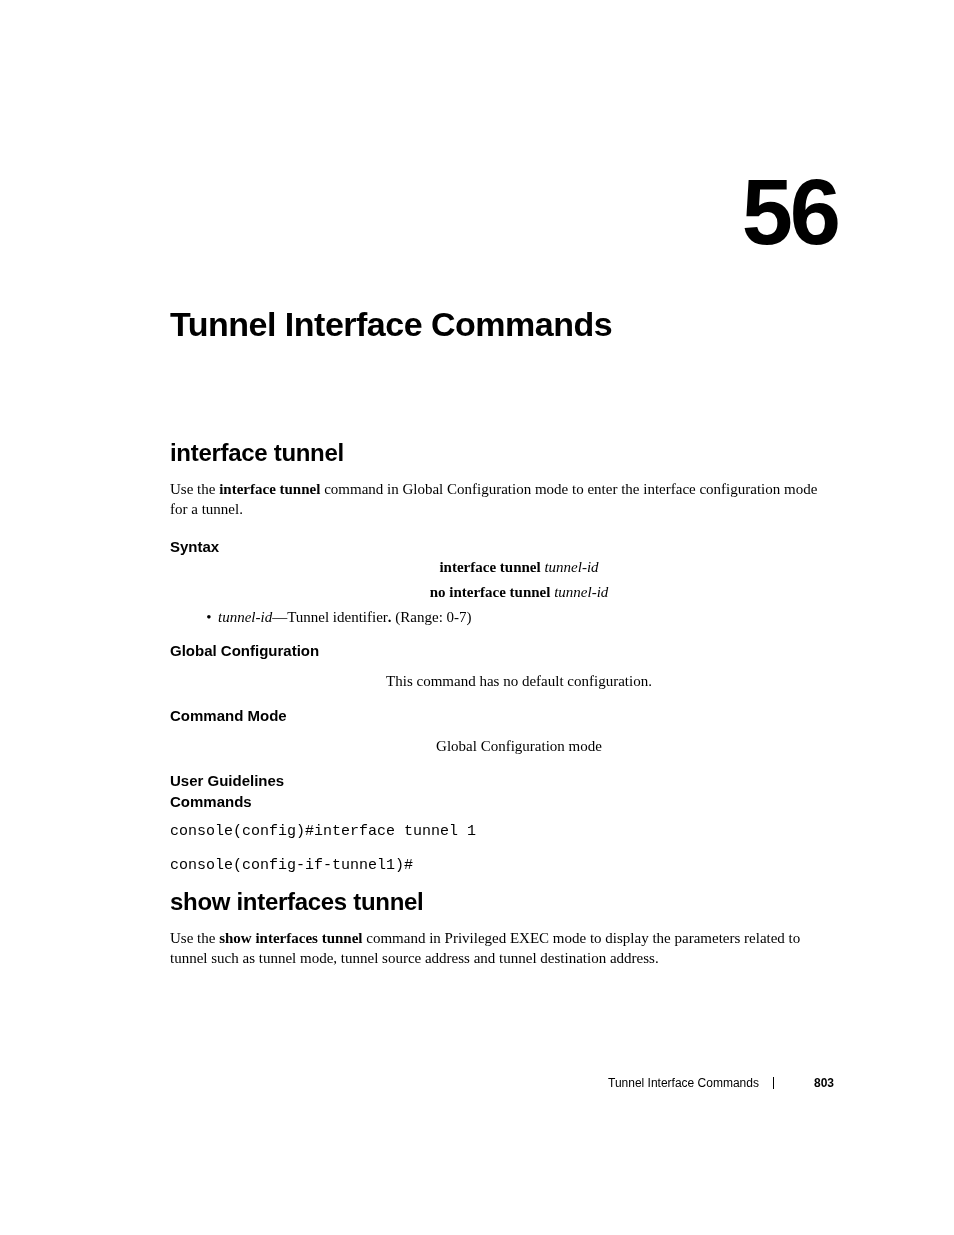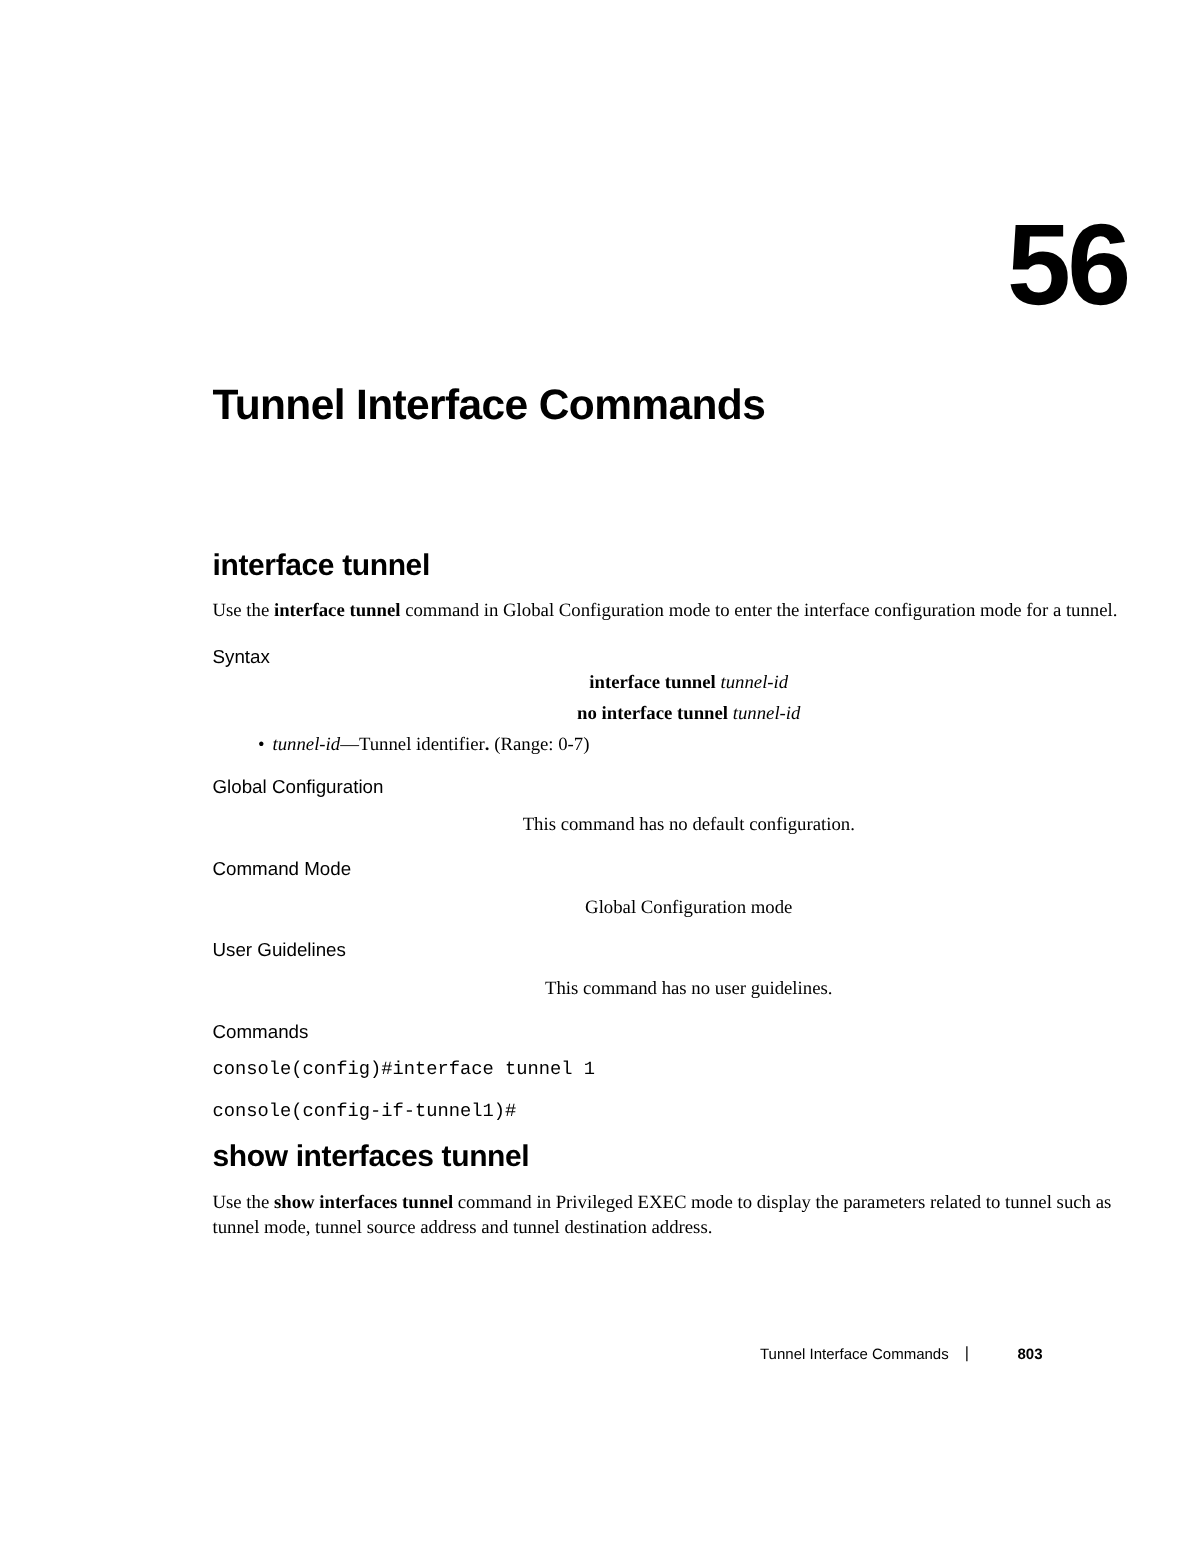--- a/index.html
+++ b/index.html
@@ -7,21 +7,21 @@
     padding: 0;
     background: #fff;
     font-family: Georgia, 'Times New Roman', serif;
     color: #000;
     width: 954px;
     height: 1235px;
     position: relative;
     box-sizing: border-box;
   }
   .page {
-    padding: 160px 52px 0 170px;
+    padding: 160px 116px 0 170px;
   }
   .chapter-number {
     font-family: 'Arial Narrow', Arial, sans-serif;
     font-size: 92px;
     font-weight: bold;
     text-align: right;
     margin: 0 0 40px 0;
     letter-spacing: -3px;
   }
   .chapter-title {
@@ -42,21 +42,21 @@
     font-size: 15px;
     line-height: 1.35;
     margin: 0 0 18px 0;
   }
   .body-text .cmd-bold {
     font-weight: bold;
   }
   .subheading {
     font-family: Arial, sans-serif;
     font-size: 15px;
-    font-weight: normal;
+    font-weight: bold;
     margin: 0 0 4px 0;
   }
   .indent-block {
     padding-left: 30px;
     margin-bottom: 16px;
     text-align: center;
   }
   .syntax-line {
     font-size: 15px;
     margin: 2px 0 8px 0;
@@ -148,23 +148,20 @@
   <div class="indent-block">
     <p class="sub-body">This command has no default configuration.</p>
   </div>
 
   <div class="subheading">Command Mode</div>
   <div class="indent-block">
     <p class="sub-body">Global Configuration mode</p>
   </div>
 
   <div class="subheading">User Guidelines</div>
-  <div class="indent-block">
-    <p class="sub-body">This command has no user guidelines.</p>
-  </div>
 
   <div class="subheading">Commands</div>
 
   <div class="code-block">console(config)#interface tunnel 1</div>
   <div class="code-block" style="">console(config-if-tunnel1)#</div>
 
   <h2 class="section-title">show interfaces tunnel</h2>
 
   <p class="body-text">
     <span>Use the </span><span class="cmd-bold">show interfaces tunnel</span><span> command in Privileged EXEC mode to display the parameters related to tunnel such as tunnel mode, tunnel source address and tunnel destination address.</span>

